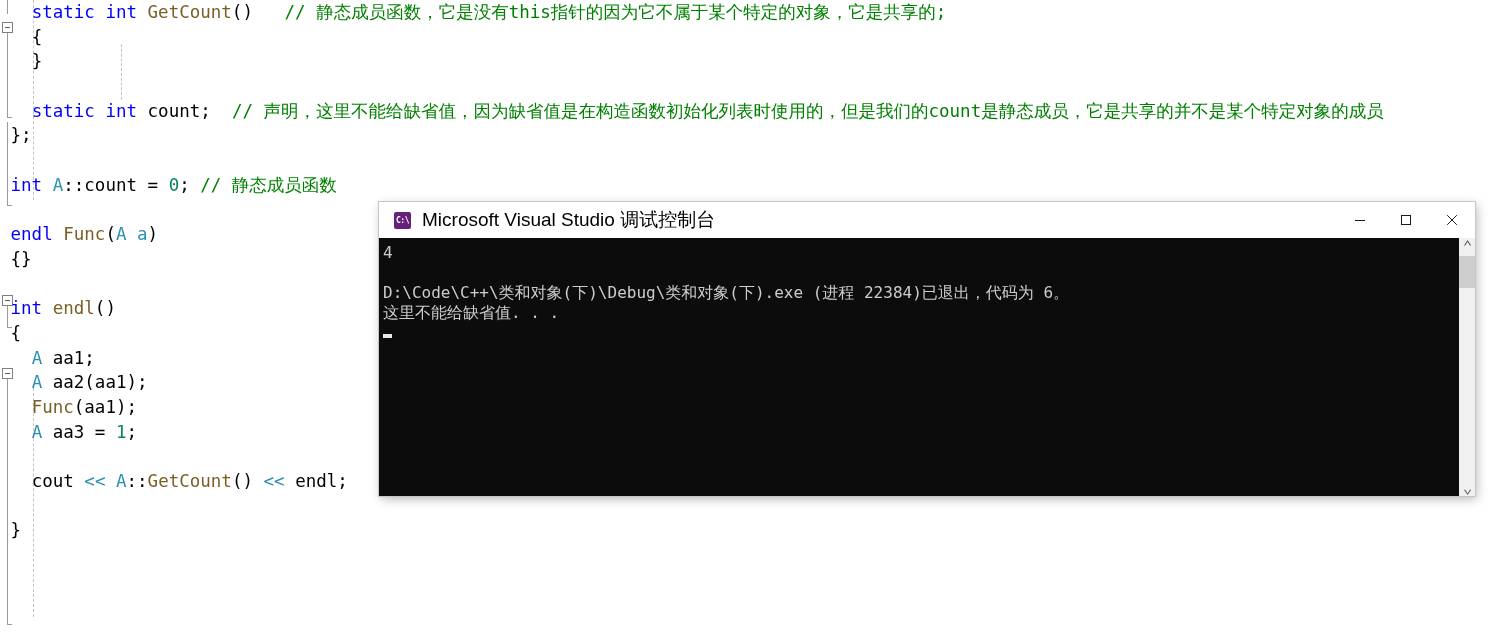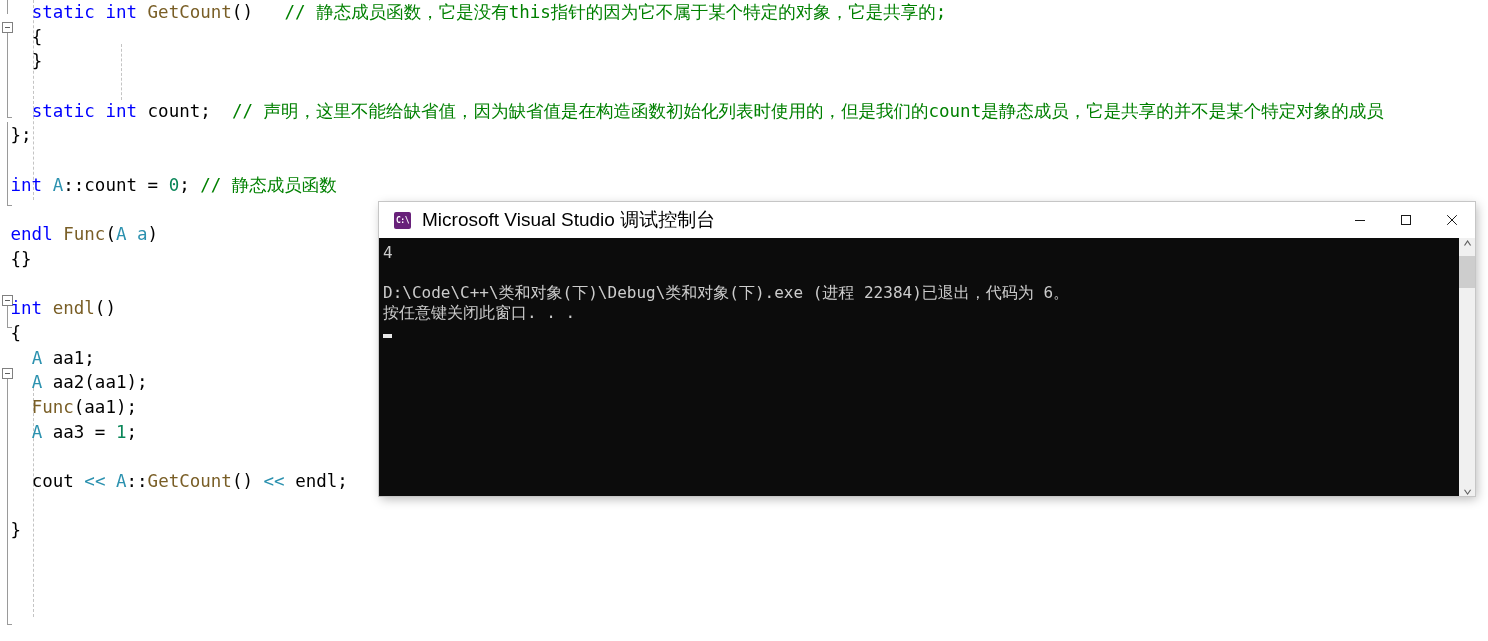--- a/index.html
+++ b/index.html
@@ -270,21 +270,21 @@
             <line x1="10.8" y1="1.2" x2="1.2" y2="10.8" stroke="#1a1a1a" stroke-width="1"></line>
           </svg>
         </div>
       </div>
     </div>
 
     <div class="console-body">
       <div class="console-text"><span>4</span>
 <span></span>
 <span>D:\Code\C++\类和对象(下)\Debug\类和对象(下).exe (进程 22384)已退出，代码为 6。</span>
-<span>按任意键关闭此窗口. . .</span>
+<span>这里不能给缺省值. . .</span>
 <span class="console-cursor"></span></div>
 
       <div class="scrollbar">
         <div class="sb-arrow up">⌃</div>
         <div class="sb-thumb"></div>
         <div class="sb-arrow down">⌄</div>
       </div>
     </div>
   </div>
 

